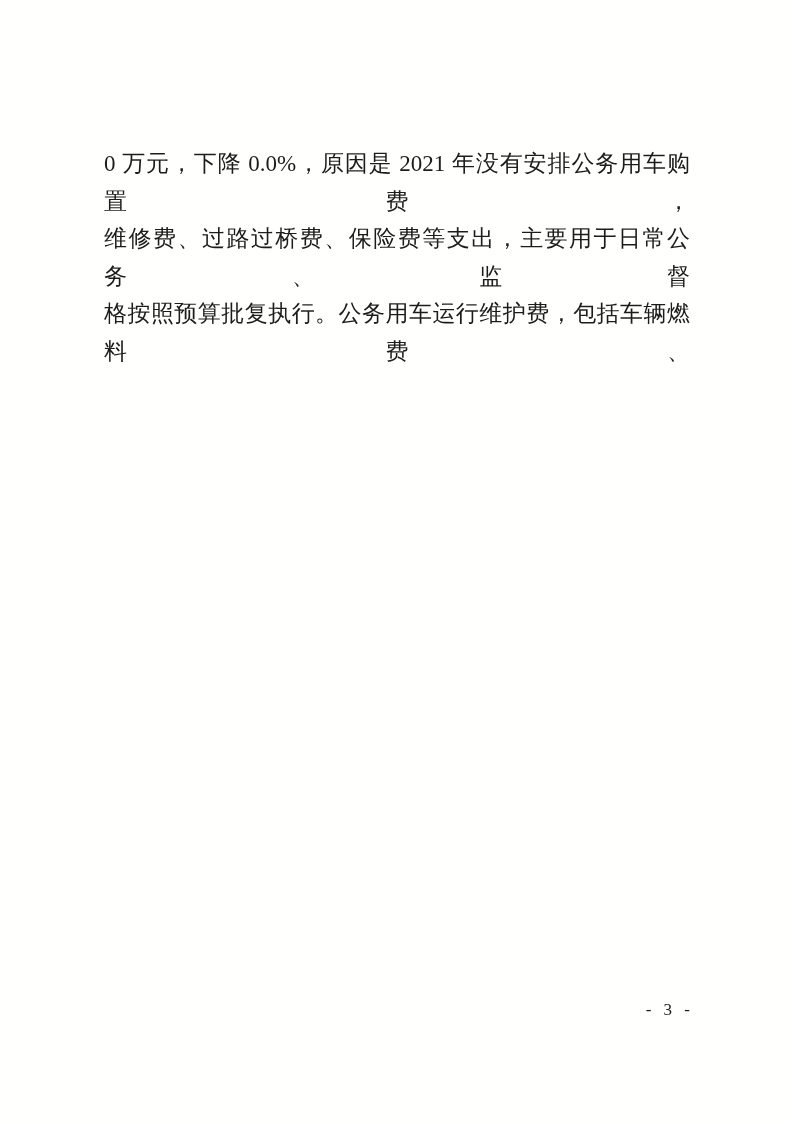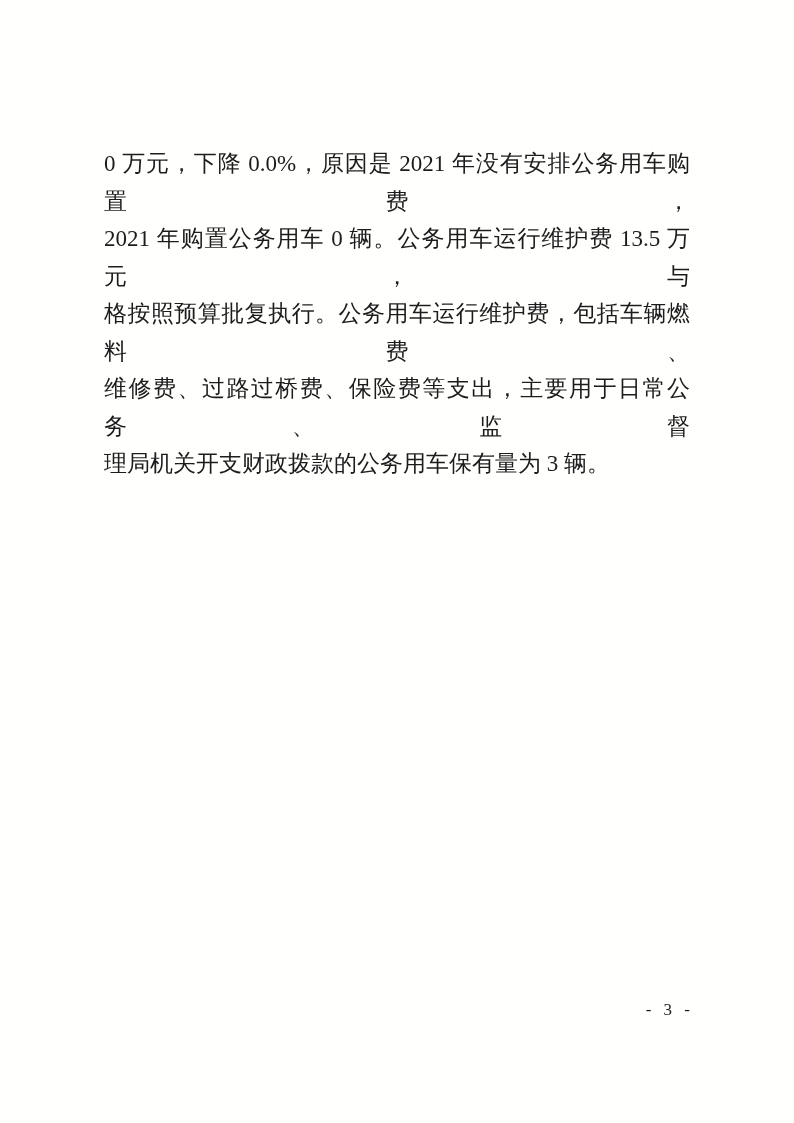--- a/index.html
+++ b/index.html
@@ -46,19 +46,17 @@
     letter-spacing: 4px;
     white-space: pre;
   }
 </style>
 </head>
 <body>
 
 <div class="page">
   <div class="paragraph">
     <div class="para-line fill">0 万元，下降 0.0%，原因是 2021 年没有安排公务用车购置费，</div>
-    <div class="para-line fill">2021 年购置公务用车 0 辆。公务用车运行维护费 13.5 万元，与</div>
+    <div class="para-line fill">维修费、过路过桥费、保险费等支出，主要用于日常公务、监督</div>
     <div class="para-line fill">格按照预算批复执行。公务用车运行维护费，包括车辆燃料费、</div>
-    <div class="para-line fill">维修费、过路过桥费、保险费等支出，主要用于日常公务、监督</div>
-    <div class="para-line last">理局机关开支财政拨款的公务用车保有量为 3 辆。</div>
   </div>
   <div class="page-number">- 3 -</div>
 </div>
 
 </body></html>

